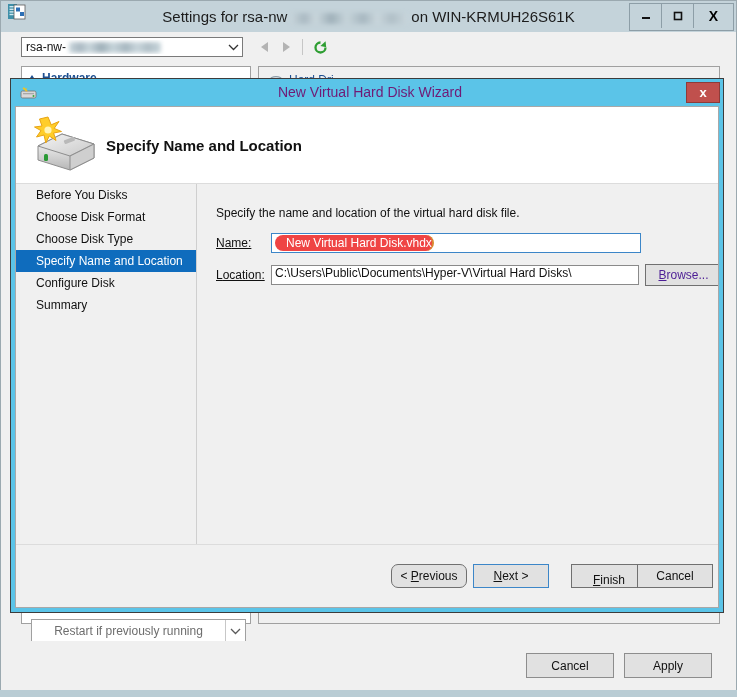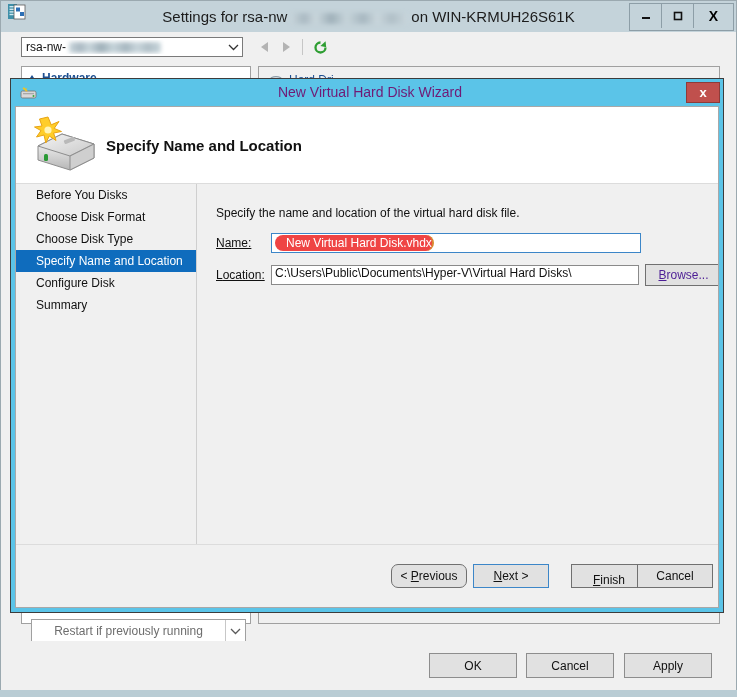--- a/index.html
+++ b/index.html
@@ -300,21 +300,20 @@
   <div id="restart-combo-row">
     <span id="restart-combo-text">Restart if previously running</span>
     <span id="restart-combo-arrow">
       <svg width="11" height="8" viewBox="0 0 11 8">
           <path d="M1 2 L5.5 6.5 L10 2" fill="none" stroke="#5a5a5a" stroke-width="1.3"></path>
         </svg>
     </span>
   </div>
 
   <div id="settings-footer">
-    <div class="footer-btn" id="ok-button">OK</div>
     <div class="footer-btn" id="cancel-button-main">Cancel</div>
     <div class="footer-btn" id="apply-button">Apply</div>
   </div>
 </div>
 
 <div id="bottom-strip"></div>
 
 <div id="wizard">
 
   <div id="wizard-titlebar">

